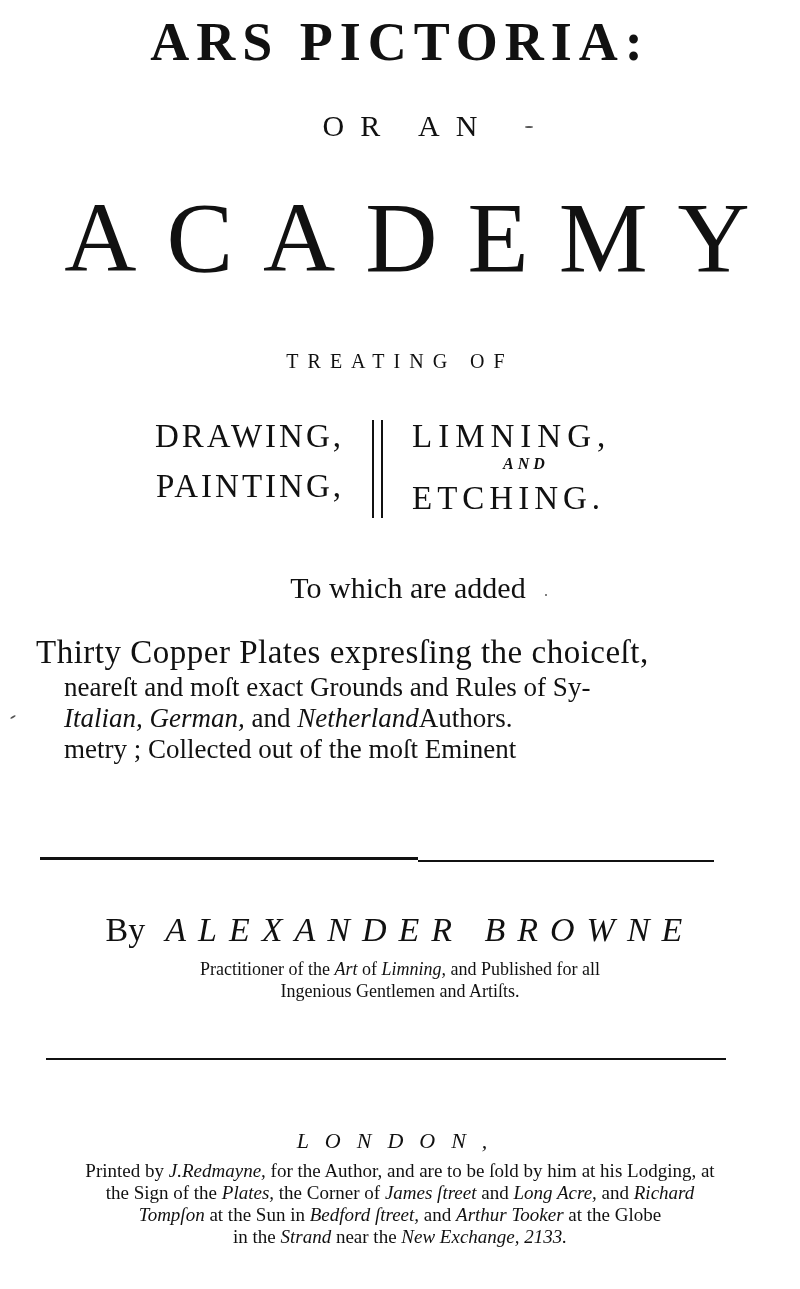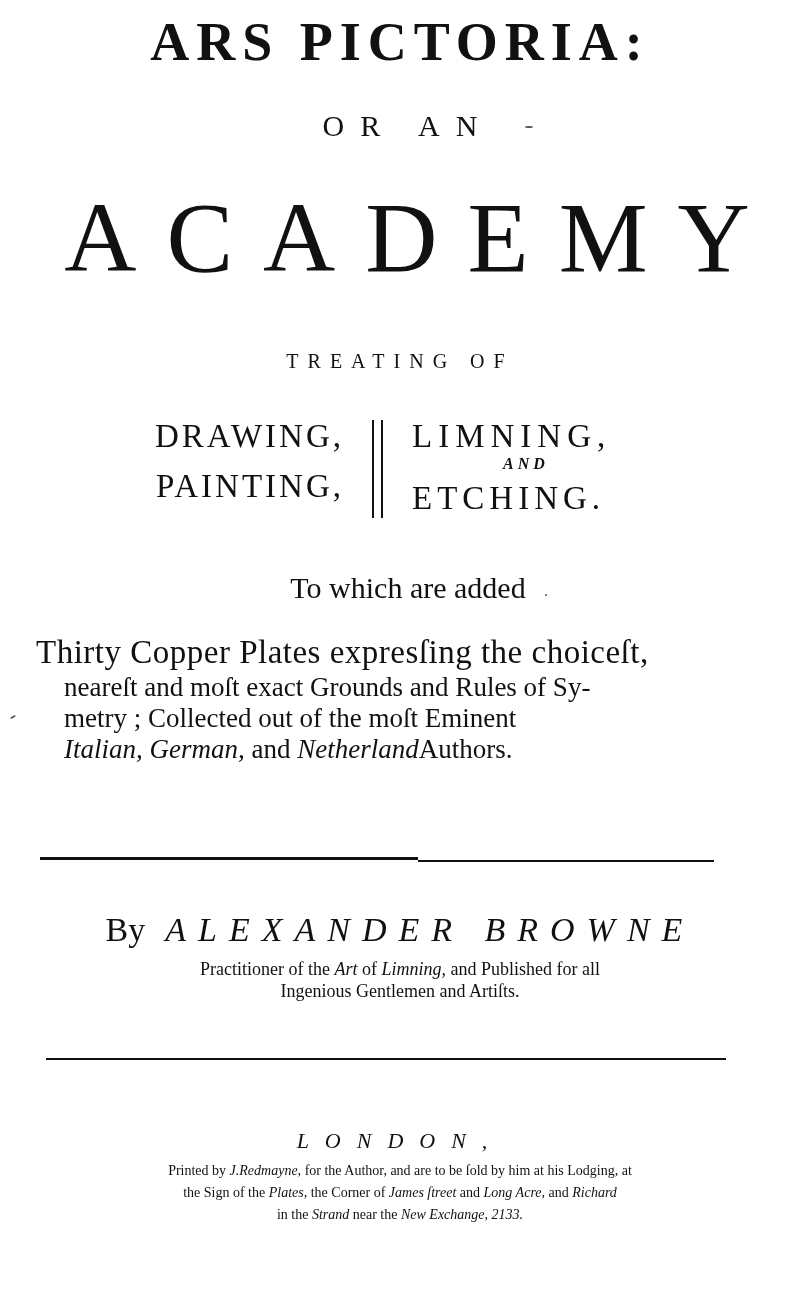--- a/index.html
+++ b/index.html
@@ -18,21 +18,21 @@
   .t5 { top:570px; font-size:30px; line-height:36px;padding-left:8px; }
   .para { position:absolute; left:36px; width:690px; font-size:27px; line-height:31px; }
   .para .first { font-size:33px; line-height:40px; display:block; white-space:nowrap; letter-spacing:0.5px; }
   .para .rest { display:block; padding-left:28px; text-align:justify; text-align-last:left; }
   .it { font-style:italic; }
   .rule { position:absolute; background:#111; }
   .by { top:910px; font-size:34px; line-height:40px; }
   .by .name { font-style:italic; letter-spacing:12px; margin-left:20px; }
   .prac { top:958px; font-size:18px; line-height:22px; }
   .london { top:1128px; font-size:22px; font-style:italic; letter-spacing:16px; line-height:26px; }
-  .imprint { top:1160px; font-size:14px; line-height:22px; }
+  .imprint { top:1160px; font-size:19px; line-height:22px; }
   .speck { position:absolute; background:#555; border-radius:50%; }
 </style>
 </head>
 <body>
 
 <div class="abs t1">ARS PICTORIA:</div>
 <div class="abs t2">OR AN</div>
 <div class="abs t3">ACADEMY</div>
 <div class="abs t4">TREATING OF</div>
 
@@ -44,39 +44,40 @@
   </div>
 <div class="sub right" style="top:418px; letter-spacing:6px">LIMNING,</div>
 <div class="and">AND</div>
 <div class="sub right" style="top:480px; letter-spacing:5px">ETCHING.</div>
 
 <div class="abs t5">To which are added</div>
 
 <div class="para" style="top:632px">
   <span class="first">Thirty Copper Plates expresſing the choiceſt,</span>
   <span class="rest">neareſt and moſt exact Grounds and Rules of Sy-</span>
+  <span class="rest" style="text-align:left"><span class="it">Italian,</span> <span class="it">German,</span> <span>and</span> <span class="it">Netherland</span><span>Authors.</span></span>
   <span class="rest">metry ; Collected out of the moſt Eminent</span>
-  <span class="rest" style="text-align:left"><span class="it">Italian,</span> <span class="it">German,</span> <span>and</span> <span class="it">Netherland</span><span>Authors.</span></span>
 </div>
 
 <div class="rule" style="left:40px; top:857px; width:378px; height:3px"></div>
 <div class="rule" style="left:418px; top:860px; width:296px; height:2px"></div>
 
 <div class="abs by"><span>By</span><span class="name">ALEXANDER BROWNE</span></div>
 
 <div class="abs prac">
   <div><span>Practitioner of the</span> <span class="it">Art</span> <span>of</span> <span class="it">Limning,</span> <span>and Published for all</span></div>
   <div>Ingenious Gentlemen and Artiſts.</div>
 </div>
 
 <div class="rule" style="left:46px; top:1058px; width:680px; height:2px"></div>
 
 <div class="abs london">LONDON,</div>
 
 <div class="abs imprint">
   <div><span>Printed by</span> <span class="it">J.Redmayne,</span> <span>for the Author, and are to be ſold by him at his Lodging, at</span></div>
   <div><span>the Sign of the</span> <span class="it">Plates,</span> <span>the Corner of</span> <span class="it">James ſtreet</span> <span>and</span> <span class="it">Long Acre,</span> <span>and</span> <span class="it">Richard</span></div>
+  <div><span class="it">Tompſon</span> <span>at the Sun in</span> <span class="it">Bedford ſtreet,</span> <span>and</span> <span class="it">Arthur Tooker</span> <span>at the Globe</span></div>
   <div><span>in the</span> <span class="it">Strand</span> <span>near the</span> <span class="it">New Exchange,</span> <span class="it">2133.</span></div>
 </div>
 
 <div class="speck" style="left:525px;top:126px;width:8px;height:2px"></div>
 <div class="speck" style="left:10px;top:716px;width:6px;height:2px;transform:rotate(-30deg)"></div>
 <div class="speck" style="left:545px;top:594px;width:2px;height:2px"></div>
 
 </body></html>

